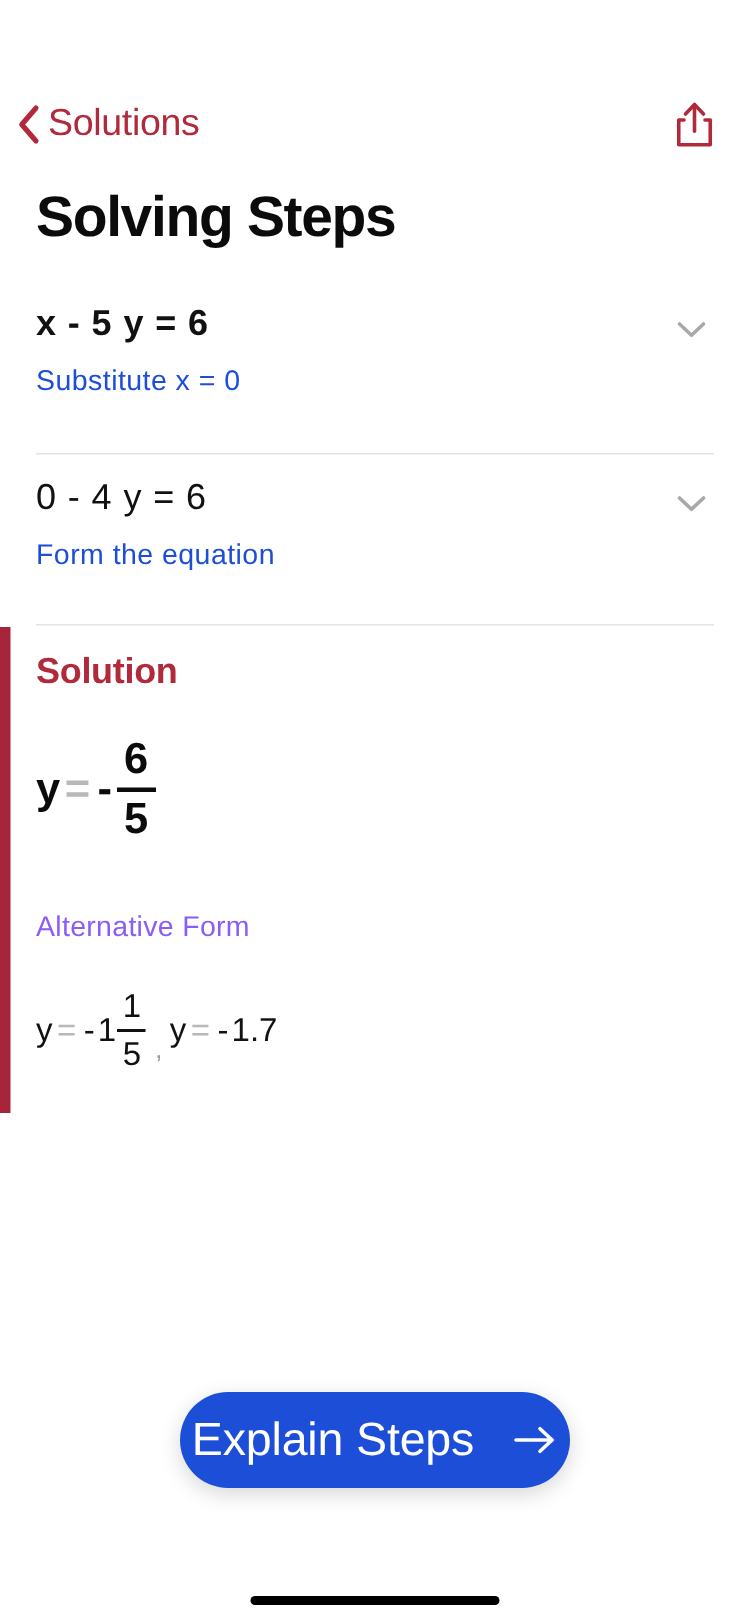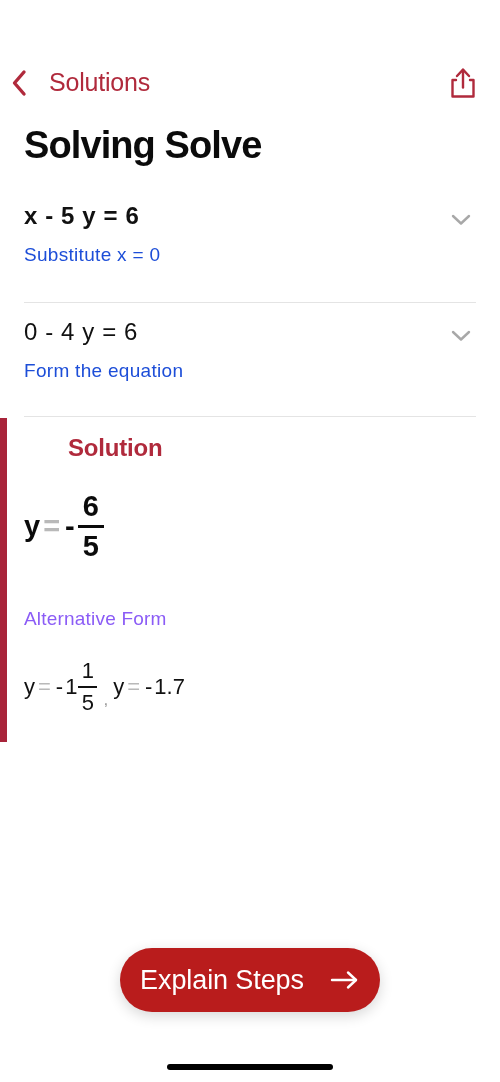--- a/index.html
+++ b/index.html
@@ -100,21 +100,21 @@
     top: 62px; left: 0;
     width: 500px;
     height: 56px;
   }
 
   .back-link {
     position: absolute;
     left: 10px; top: 6px;
     display: flex;
     align-items: center;
-    gap: 21px;
+    gap: 4px;
     cursor: pointer;
   }
   .back-chevron { width: 18px; height: 28px; flex: none; }
   .back-label {
     font-size: 25px;
     color: #b02a3c;
     letter-spacing: -0.2px;
   }
 
   .share-btn {
@@ -197,21 +197,20 @@
   }
 
   .solution-heading {
     position: absolute;
     left: 24px;
     top: 434px;
     font-size: 24px;
     font-weight: bold;
     color: #b02a3c;
     letter-spacing: -0.2px;
-    margin-left: 44px;
   }
 
   .solution-expr {
     position: absolute;
     left: 24px;
     top: 492px;
     display: flex;
     align-items: center;
     font-size: 29px;
     font-weight: bold;
@@ -265,32 +264,31 @@
 
   
   .explain-btn {
     position: absolute;
     left: 120px;
     top: 928px;
     width: 260px;
     height: 64px;
     border: none;
     border-radius: 32px;
-    background: #b91c1c;
+    background: #1d4ed8;
     color: #ffffff;
     font-family: "Liberation Sans", sans-serif;
-    font-size: 27px;
+    font-size: 31px;
     letter-spacing: -0.1px;
     display: flex;
     align-items: center;
     justify-content: center;
     gap: 26px;
     cursor: pointer;
     box-shadow: 0 4px 14px rgba(0,0,0,0.16);
-    margin-top: 20px;
   }
   .explain-arrow { width: 30px; height: 22px; flex: none; }
 
   
   .home-indicator {
     position: absolute;
     left: 50%;
     transform: translateX(-50%);
     bottom: 12px;
     width: 166px;
@@ -314,21 +312,21 @@
       <span class="back-label">Solutions</span>
     </div>
 
     <svg class="share-btn" viewBox="0 0 30 32">
       <path d="M8 13 H4.5 V29.5 H25.5 V13 H22" stroke="#b02a3c" stroke-width="2.4" fill="none" stroke-linejoin="round" stroke-linecap="round"></path>
       <path d="M15 20.5 V3" stroke="#b02a3c" stroke-width="2.4" fill="none" stroke-linecap="round"></path>
       <path d="M9 9 L15 2.6 L21 9" stroke="#b02a3c" stroke-width="2.4" fill="none" stroke-linecap="round" stroke-linejoin="round"></path>
     </svg>
   </div>
 
-  <div class="page-title">Solving Solve</div>
+  <div class="page-title">Solving Steps</div>
 
   <div class="step step-1">
     <div class="step-eq">x - 5 y = 6</div>
     <div class="step-desc">Substitute x = 0</div>
     <svg class="step-chevron" viewBox="0 0 26 18">
       <path d="M5 6 L13 13.5 L21 6" stroke="#a8a8a8" stroke-width="2.4" fill="none" stroke-linecap="round" stroke-linejoin="round"></path>
     </svg>
   </div>
 
   <div class="divider div-1"></div>

